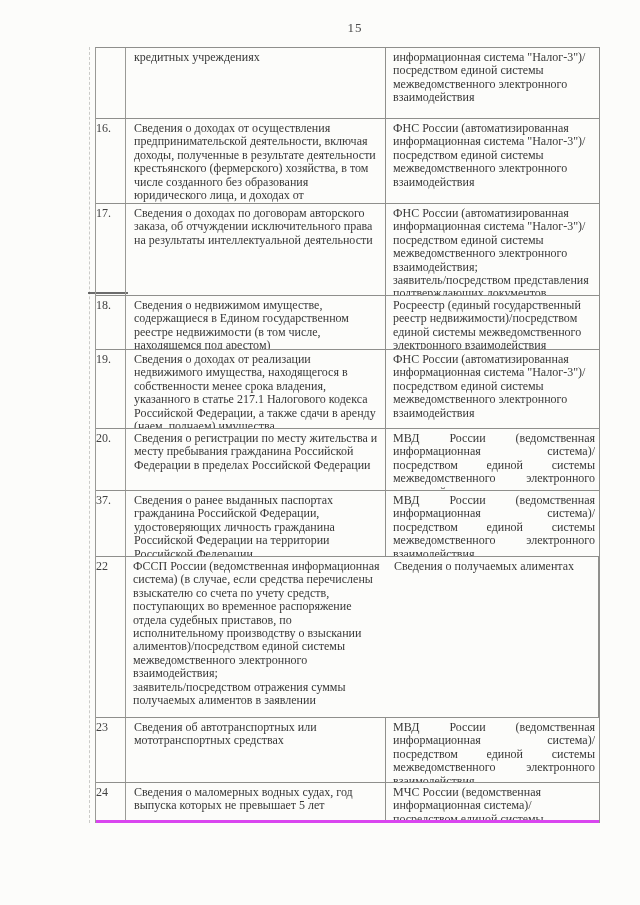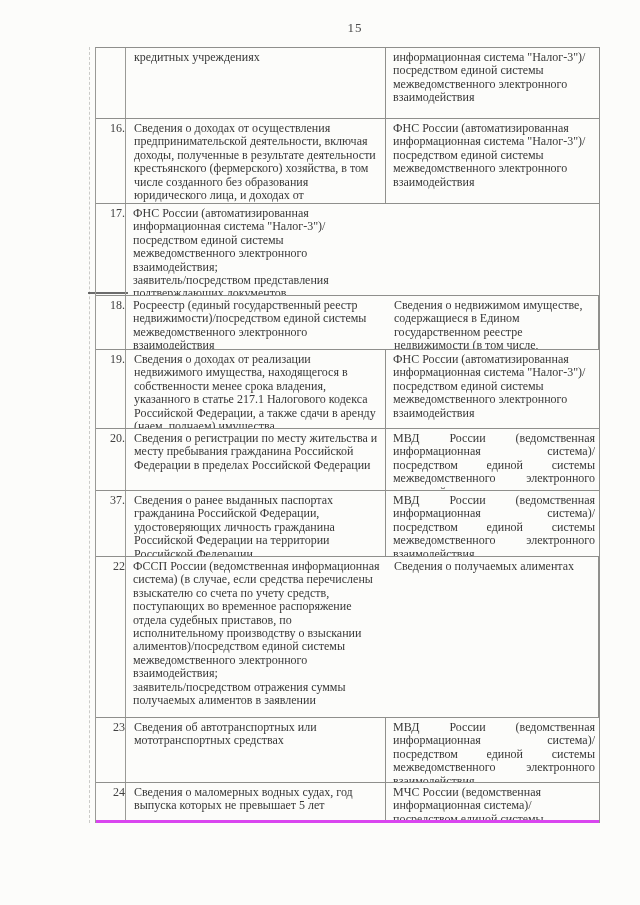--- a/index.html
+++ b/index.html
@@ -42,21 +42,21 @@
   }
   .row:last-child{border-bottom:3px solid #d946ef;}
   .cell{
     box-sizing:border-box;
     font-size:12px;
     line-height:13.4px;
     overflow:hidden;
   }
   .cell.num{
     border-right:1px solid #9a9a96;
-    text-align:right;
+    text-align:left;
     padding-top:3px;
     color:#414141;
   }
   .cell.desc{
     border-right:1px solid #90908c;
     padding:3px 6px 2px 8px;
   }
   .cell.src{
     padding:3px 4px 2px 7px;
     white-space:pre-line;
@@ -100,28 +100,29 @@
   </div>
 
   <div class="row r1">
     <div class="cell num">16.</div>
     <div class="cell desc">Сведения о доходах от осуществления предпринимательской деятельности, включая доходы, полученные в результате деятельности крестьянского (фермерского) хозяйства, в том числе созданного без образования юридического лица, и доходах от осуществления частной практики</div>
     <div class="cell src">ФНС России (автоматизированная информационная система "Налог-3")/посредством единой системы межведомственного электронного взаимодействия</div>
   </div>
 
   <div class="row r2">
     <div class="cell num">17.</div>
+    <div class="cell desc">Сведения о доходах по договорам авторского заказа, об отчуждении исключительного права на результаты интеллектуальной деятельности</div>
     <div class="cell src">ФНС России (автоматизированная информационная система "Налог-3")/посредством единой системы межведомственного электронного взаимодействия;
 заявитель/посредством представления подтверждающих документов</div>
   </div>
 
   <div class="row r3">
     <div class="cell num">18.</div>
+    <div class="cell desc">Сведения о недвижимом имуществе, содержащиеся в Едином государственном реестре недвижимости (в том числе, находящемся под арестом)</div>
     <div class="cell src">Росреестр (единый государственный реестр недвижимости)/посредством единой системы межведомственного электронного взаимодействия</div>
-    <div class="cell desc">Сведения о недвижимом имуществе, содержащиеся в Едином государственном реестре недвижимости (в том числе, находящемся под арестом)</div>
   </div>
 
   <div class="row r4">
     <div class="cell num">19.</div>
     <div class="cell desc">Сведения о доходах от реализации недвижимого имущества, находящегося в собственности менее срока владения, указанного в статье 217.1 Налогового кодекса Российской Федерации, а также сдачи в аренду (наем, поднаем) имущества</div>
     <div class="cell src">ФНС России (автоматизированная информационная система "Налог-3")/посредством единой системы межведомственного электронного взаимодействия</div>
   </div>
 
   <div class="row r5">
     <div class="cell num">20.</div>

